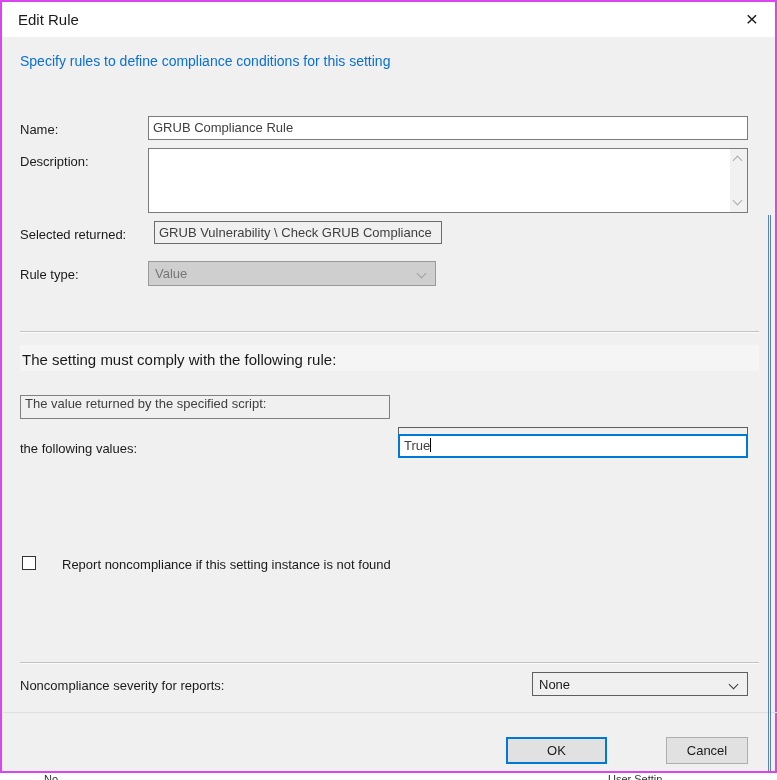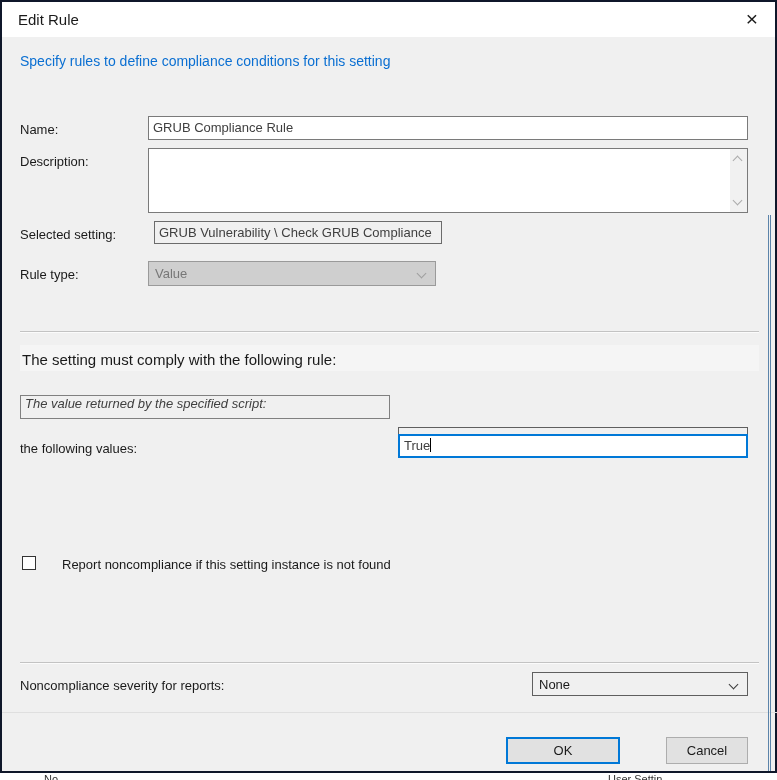--- a/index.html
+++ b/index.html
@@ -6,21 +6,21 @@
   body { font-family:"Liberation Sans", sans-serif; background:#fff; }
   .screen { position:relative; width:777px; height:780px; background:#ffffff; overflow:hidden; }
 
   
   .bg-frag { position:absolute; overflow:hidden; height:6px; font-size:11px; color:#333; line-height:11px; }
   .bg-frag.left  { left:44px;  top:774px; width:60px; }
   .bg-frag.right { left:608px; top:774px; width:120px; }
 
   
   .dialog { position:absolute; left:0; top:0; width:777px; height:773px;
-            background:#f0f0f0; border:2px solid #0f172a; }
+            background:#f0f0f0; border:2px solid #d946ef; }
 
   .titlebar { position:absolute; left:0; top:0; right:0; height:35px; background:#ffffff; }
   .title-text { position:absolute; left:16px; top:9px; font-size:15px; color:#1a1a1a; }
   .close-btn { position:absolute; right:6px; top:3px; width:34px; height:29px;
                text-align:center; font-size:21px; line-height:28px; color:#1a1a1a; cursor:default; }
 
   .heading { position:absolute; left:18px; top:51px; font-size:14px; color:#0a6fd2; }
 
   .lbl { position:absolute; font-size:13px; color:#1a1a1a; white-space:nowrap;text-align:center; }
 
@@ -50,37 +50,37 @@
   .ruletype-combo { left:146px; top:259px; width:288px; height:25px; }
 
   .divider { position:absolute; left:18px; width:739px; height:2px;
              border-top:1px solid #c3c3c3; border-bottom:1px solid #fbfbfb; }
   .hr1 { top:329px; }
   .hr2 { top:660px; }
 
   .comply-band { position:absolute; left:18px; top:343px; width:739px; height:26px; background:#f5f5f5; }
   .comply-label { position:absolute; left:2px; top:6px; font-size:15px; color:#1a1a1a; white-space:nowrap; }
 
-  .operand-box { left:18px; top:393px; width:370px; height:24px; background:transparent; border-color:#808080; padding-top:0;font-style:italic; }
+  .operand-box { left:18px; top:393px; width:370px; height:24px; background:transparent; border-color:#808080; padding-top:0; }
   .operator-combo { left:396px; top:393px; width:350px; height:25px;margin-top:32px; }
 
   .values-input { left:396px; top:432px; width:350px; height:24px; border:2px solid #0078d7; padding:2px 4px; }
   .caret { display:inline-block; width:1px; height:14px; background:#000; vertical-align:-2px; }
 
   .checkbox { position:absolute; left:20px; top:554px; width:14px; height:14px;
               background:#ffffff; border:1px solid #333333; }
   .checkbox-label { left:42px; top:555px;margin-left:18px; }
 
   .footer-divider { position:absolute; left:0; top:710px; width:777px; height:1px; background:#dfdfdf; }
 
   .severity-combo { left:530px; top:670px; width:216px; height:24px; }
 
   .btn { position:absolute; top:735px; height:27px; background:#e1e1e1;
          font-size:13px; color:#1a1a1a; text-align:center; line-height:24px; cursor:default; }
-  .ok-btn { left:504px; width:114px; border:2px solid #0078d7; }
+  .ok-btn { left:504px; width:101px; border:2px solid #0078d7; }
   .cancel-btn { left:664px; width:82px; border:1px solid #adadad; line-height:25px; }
 
   .right-edge-line { position:absolute; right:4px; top:213px; bottom:0; width:3px;
                      border-left:1px solid #5c84aa; border-right:1px solid #5c84aa; }
 </style>
 </head>
 <body>
 
 <div class="screen">
 
@@ -101,21 +101,21 @@
 
     <span class="lbl" style="left:18px; top:152px;">Description:</span>
     <div class="desc-box">
       <span></span>
       <div class="desc-scroll">
         <span class="chev up"></span>
         <span class="chev down"></span>
       </div>
     </div>
 
-    <span class="lbl" style="left:18px; top:225px;">Selected setting:</span>
+    <span class="lbl" style="left:18px; top:225px;">Selected returned:</span>
     <div class="textbox setting-box">GRUB Vulnerability \ Check GRUB Compliance</div>
 
     <span class="lbl" style="left:18px; top:265px;">Rule type:</span>
     <div class="combo disabled ruletype-combo">
       <span>Value</span>
       <span class="arrow"></span>
     </div>
 
     <div class="divider hr1"></div>
 

